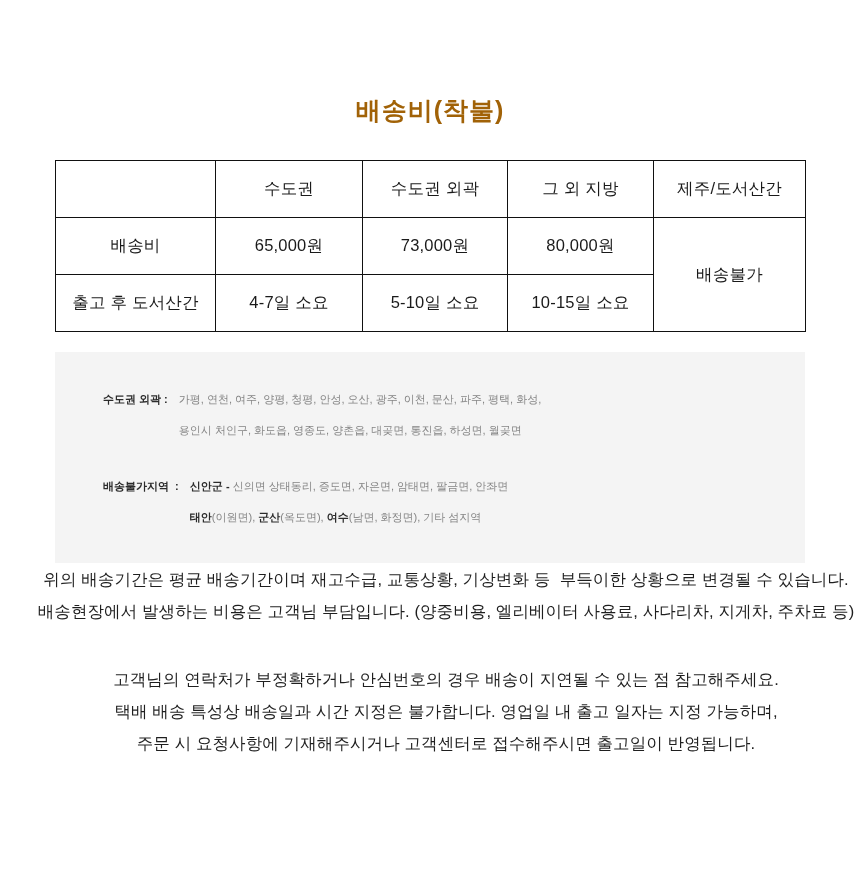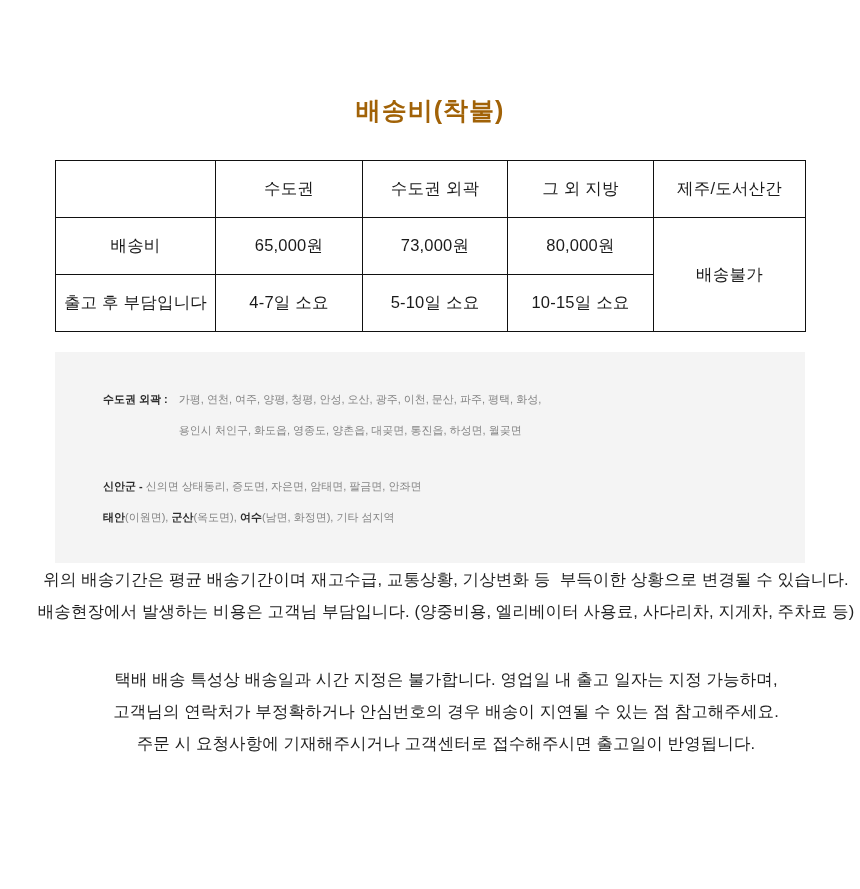--- a/index.html
+++ b/index.html
@@ -96,52 +96,53 @@
         <th>제주/도서산간</th>
       </tr>
       <tr>
         <td>배송비</td>
         <td>65,000원</td>
         <td>73,000원</td>
         <td>80,000원</td>
         <td rowspan="2">배송불가</td>
       </tr>
       <tr>
-        <td>출고 후 부담입니다</td>
+        <td>출고 후 도서산간</td>
         <td>4-7일 소요</td>
         <td>5-10일 소요</td>
         <td>10-15일 소요</td>
       </tr>
     </tbody>
   </table>
 
   <div class="region-box">
 
     <div class="region-row">
       <div class="region-label">수도권 외곽 : </div>
       <div class="region-content">
         <div class="region-line">가평, 연천, 여주, 양평, 청평, 안성, 오산, 광주, 이천, 문산, 파주, 평택, 화성,</div>
         <div class="region-line">용인시 처인구, 화도읍, 영종도, 양촌읍, 대곶면, 통진읍, 하성면, 월곶면</div>
       </div>
     </div>
 
     <div class="region-row">
+      <div class="region-label">배송불가지역  : </div>
       <div class="region-content">
         <div class="region-line"><b>신안군 - </b><span>신의면 상태동리, 증도면, 자은면, 암태면, 팔금면, 안좌면</span></div>
         <div class="region-line"><b>태안</b><span>(이원면), </span><b>군산</b><span>(옥도면), </span><b>여수</b><span>(남면, 화정면), 기타 섬지역</span></div>
       </div>
     </div>
 
   </div>
 
   <div class="notes">
     <div class="note-block">
       <div class="note-line">위의 배송기간은 평균 배송기간이며 재고수급, 교통상황, 기상변화 등  부득이한 상황으로 변경될 수 있습니다.</div>
       <div class="note-line">배송현장에서 발생하는 비용은 고객님 부담입니다. (양중비용, 엘리베이터 사용료, 사다리차, 지게차, 주차료 등)</div>
     </div>
     <div class="note-block">
+      <div class="note-line">고객님의 연락처가 부정확하거나 안심번호의 경우 배송이 지연될 수 있는 점 참고해주세요.</div>
       <div class="note-line">택배 배송 특성상 배송일과 시간 지정은 불가합니다. 영업일 내 출고 일자는 지정 가능하며,</div>
-      <div class="note-line">고객님의 연락처가 부정확하거나 안심번호의 경우 배송이 지연될 수 있는 점 참고해주세요.</div>
       <div class="note-line">주문 시 요청사항에 기재해주시거나 고객센터로 접수해주시면 출고일이 반영됩니다.</div>
     </div>
   </div>
 
 </div>
 
 </body></html>

